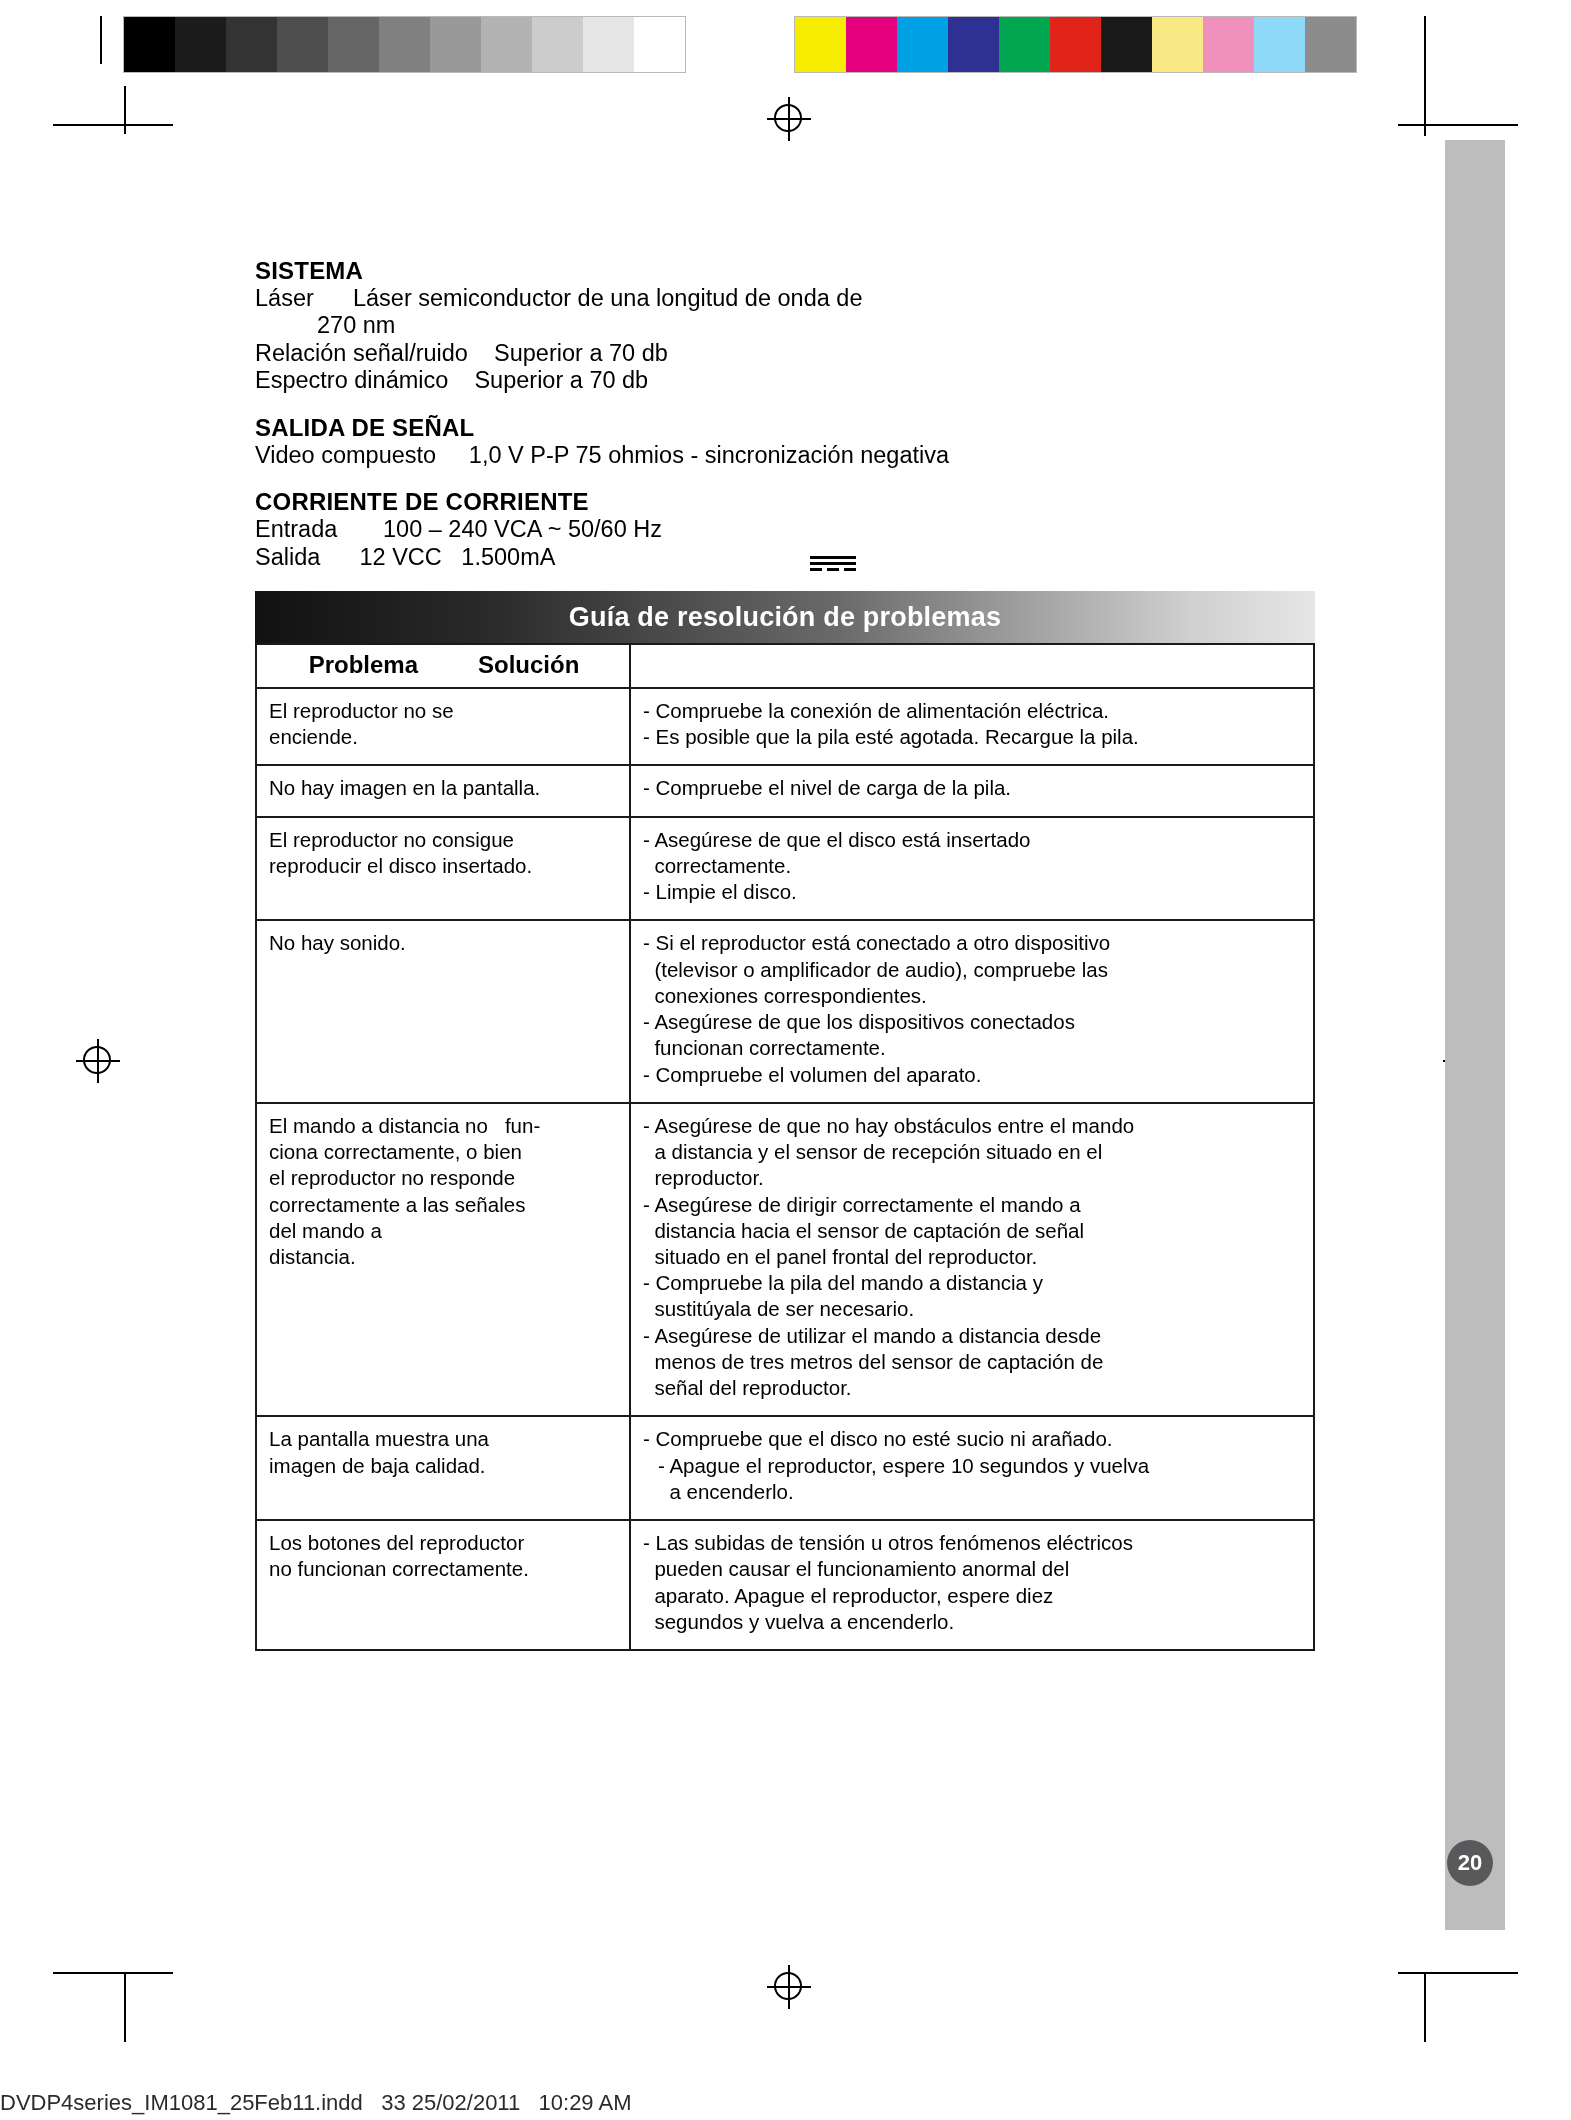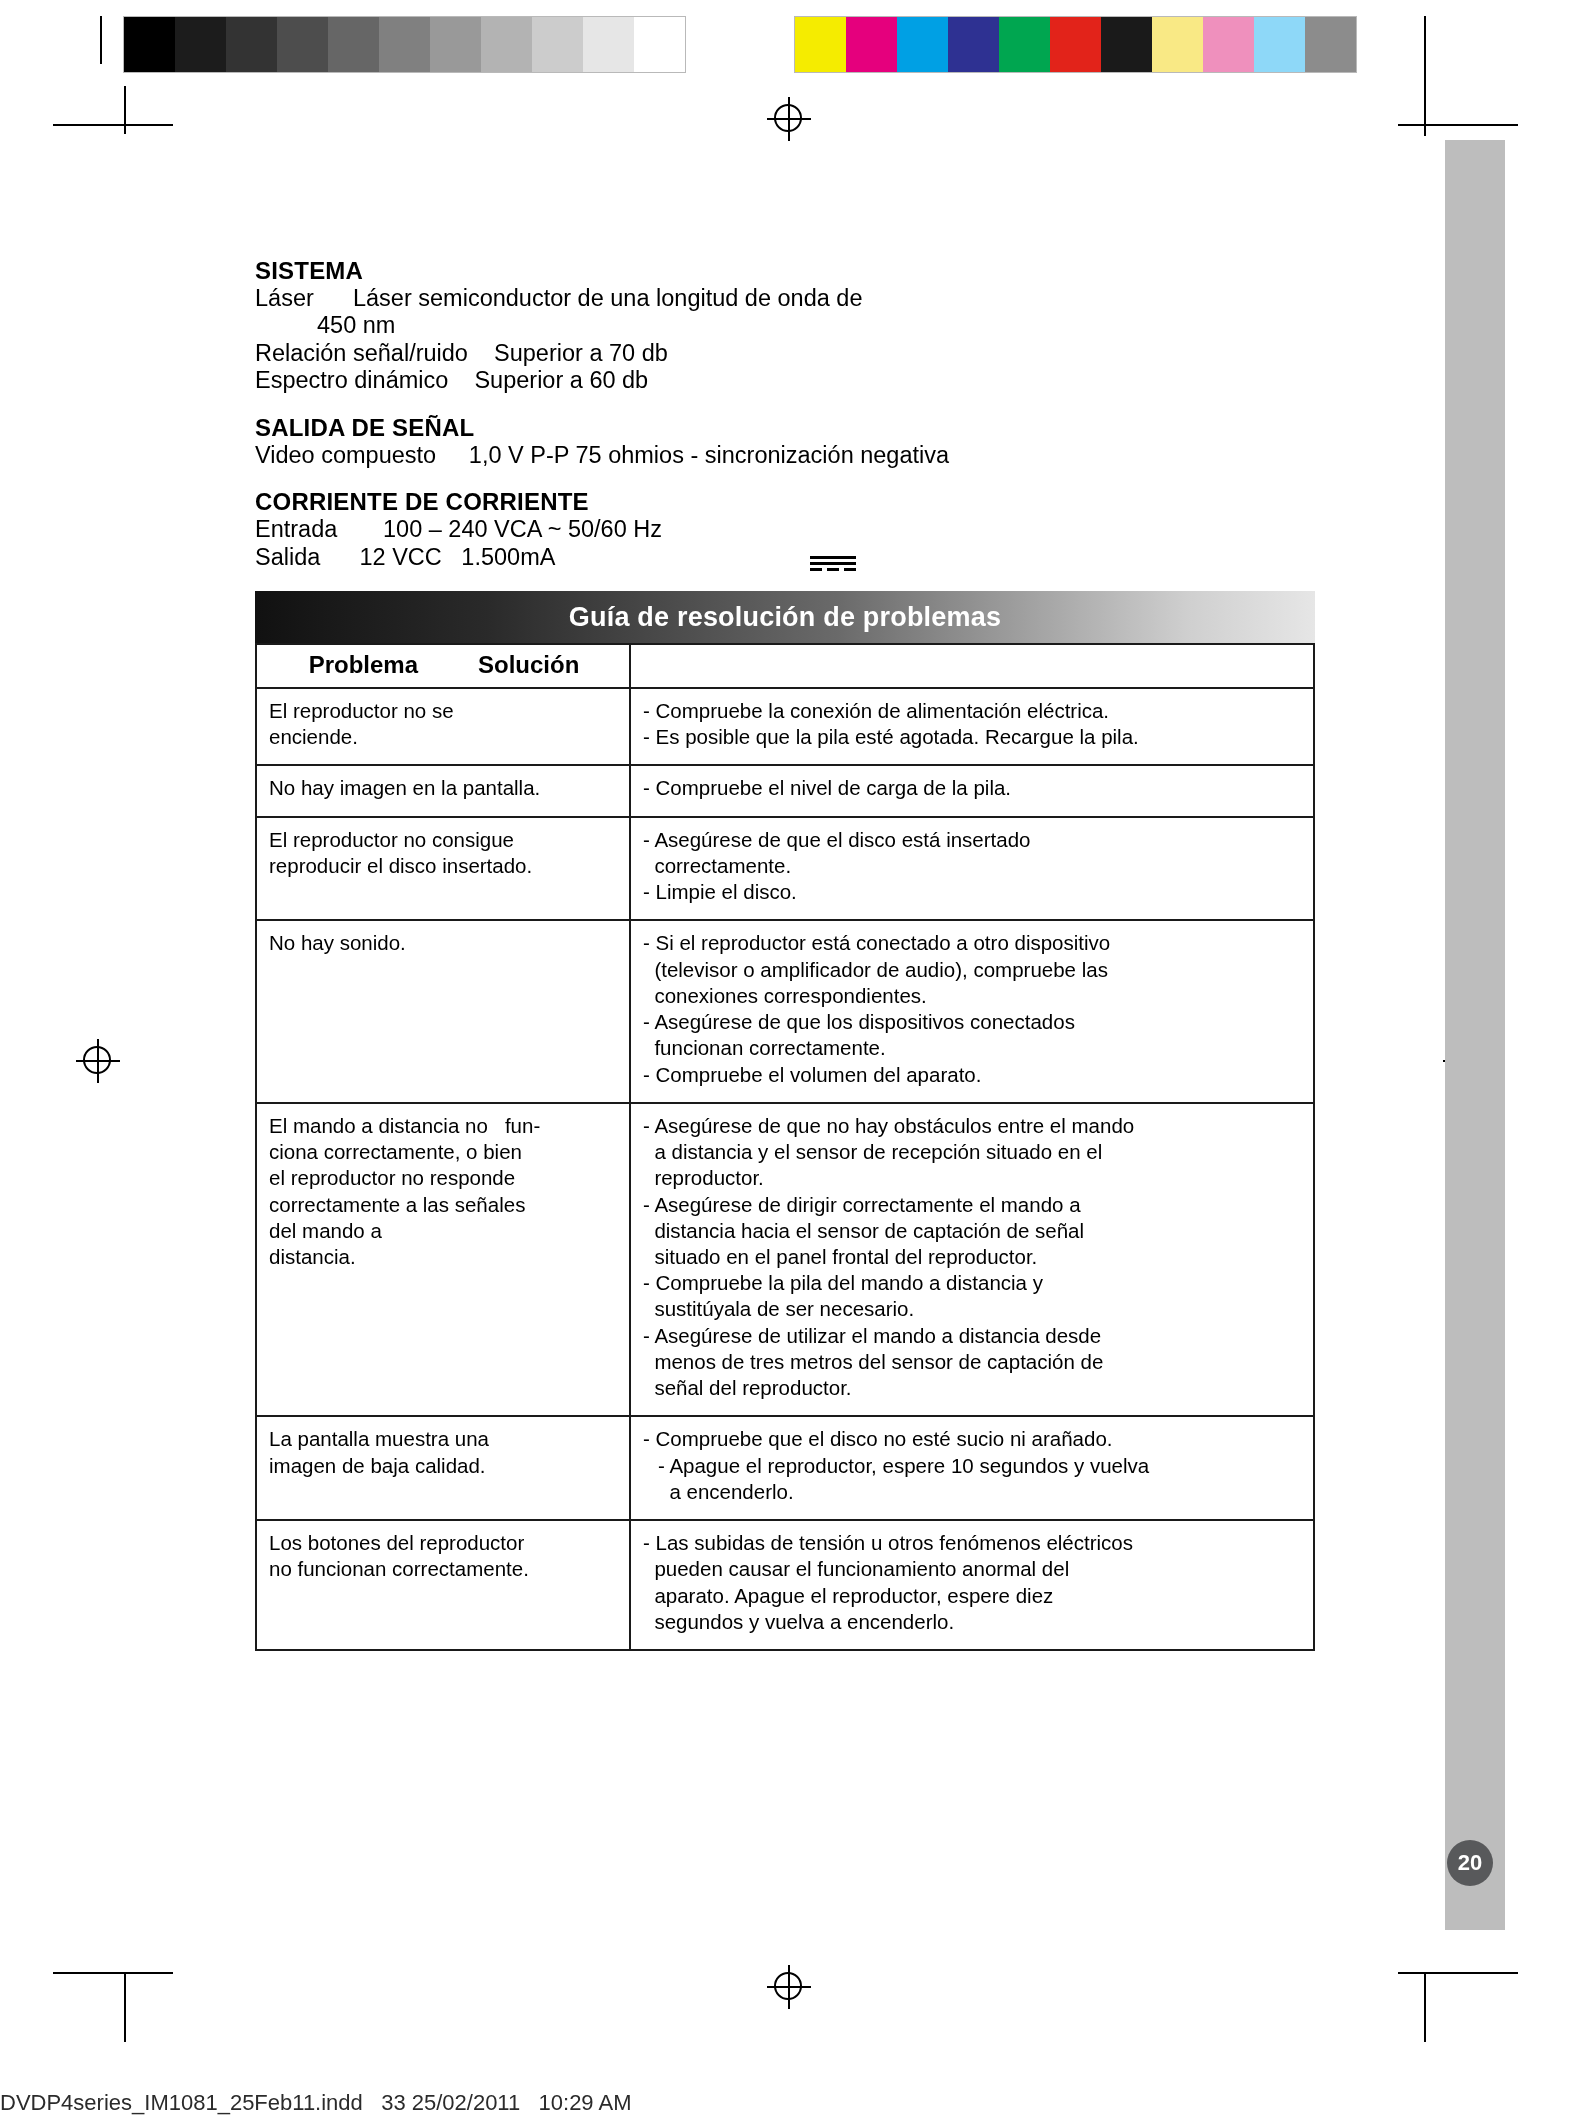--- a/index.html
+++ b/index.html
@@ -130,23 +130,23 @@
 </div>
 
 <div id="lang-tab"></div>
 <div id="lang-tab-label">Español</div>
 
 <div id="content">
   <div id="spec-sections">
       <div class="spec-block">
         <div class="spec-head">SISTEMA</div>
         <div class="spec-line">Láser      Láser semiconductor de una longitud de onda de</div>
-        <div class="spec-line indent">450 nm</div>
+        <div class="spec-line indent">270 nm</div>
         <div class="spec-line">Relación señal/ruido    Superior a 70 db</div>
-        <div class="spec-line">Espectro dinámico    Superior a 60 db</div>
+        <div class="spec-line">Espectro dinámico    Superior a 70 db</div>
       </div>
       <div class="spec-block">
         <div class="spec-head">SALIDA DE SEÑAL</div>
         <div class="spec-line">Video compuesto     1,0 V P-P 75 ohmios - sincronización negativa</div>
       </div>
       <div class="spec-block">
         <div class="spec-head">CORRIENTE DE CORRIENTE</div>
         <div class="spec-line">Entrada       100 – 240 VCA ~ 50/60 Hz</div>
         <div class="spec-line dc-row">Salida      12 VCC   1.500mA<span class="dc-sym"><i></i><i></i><i></i></span></div>
       </div>

